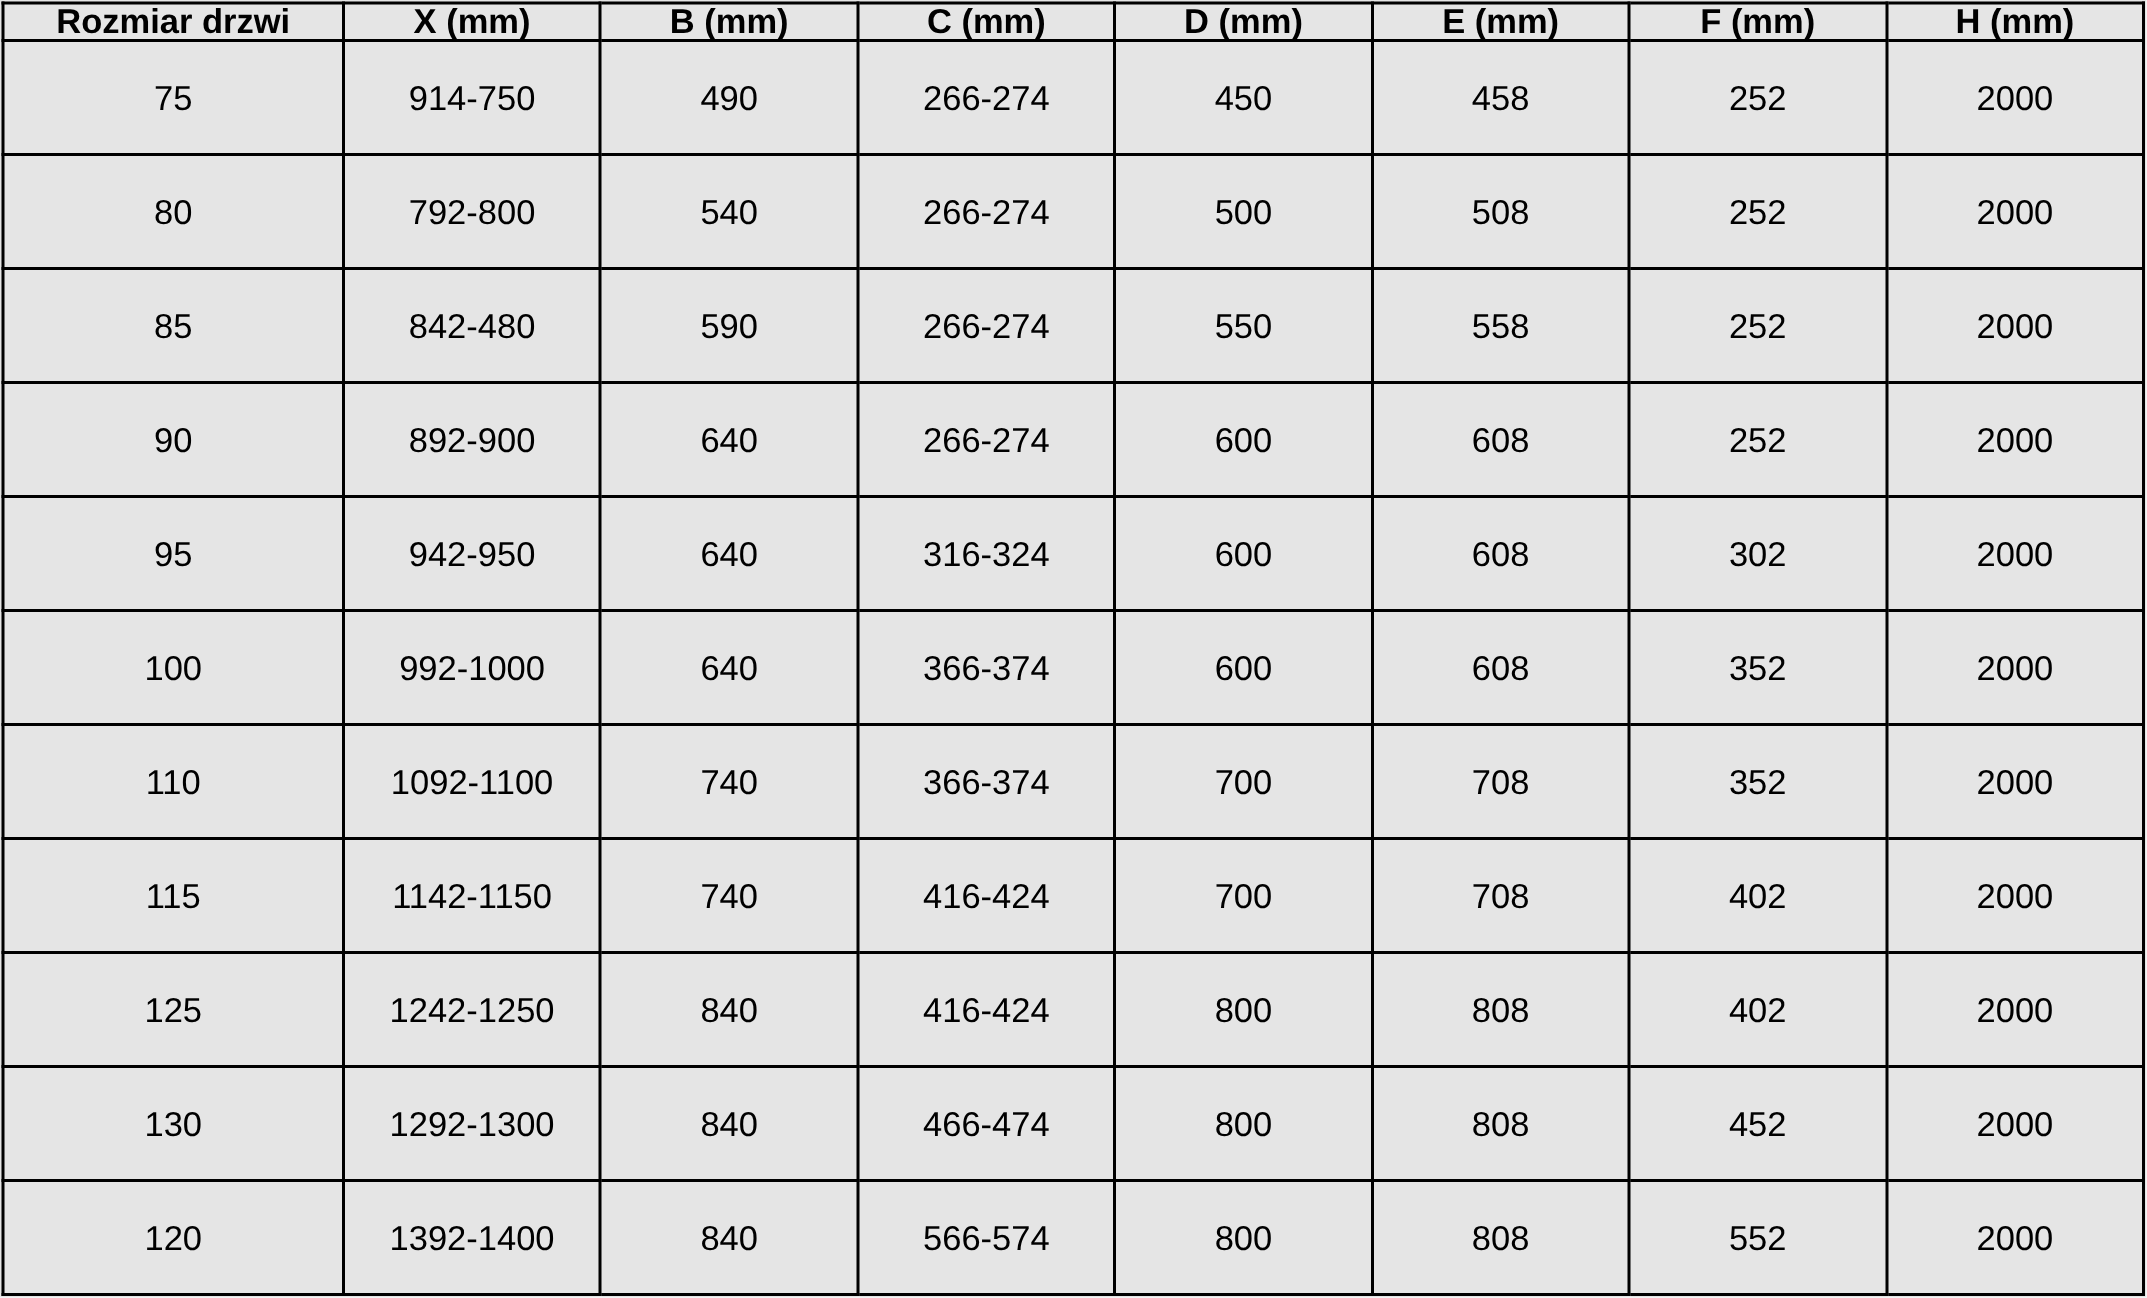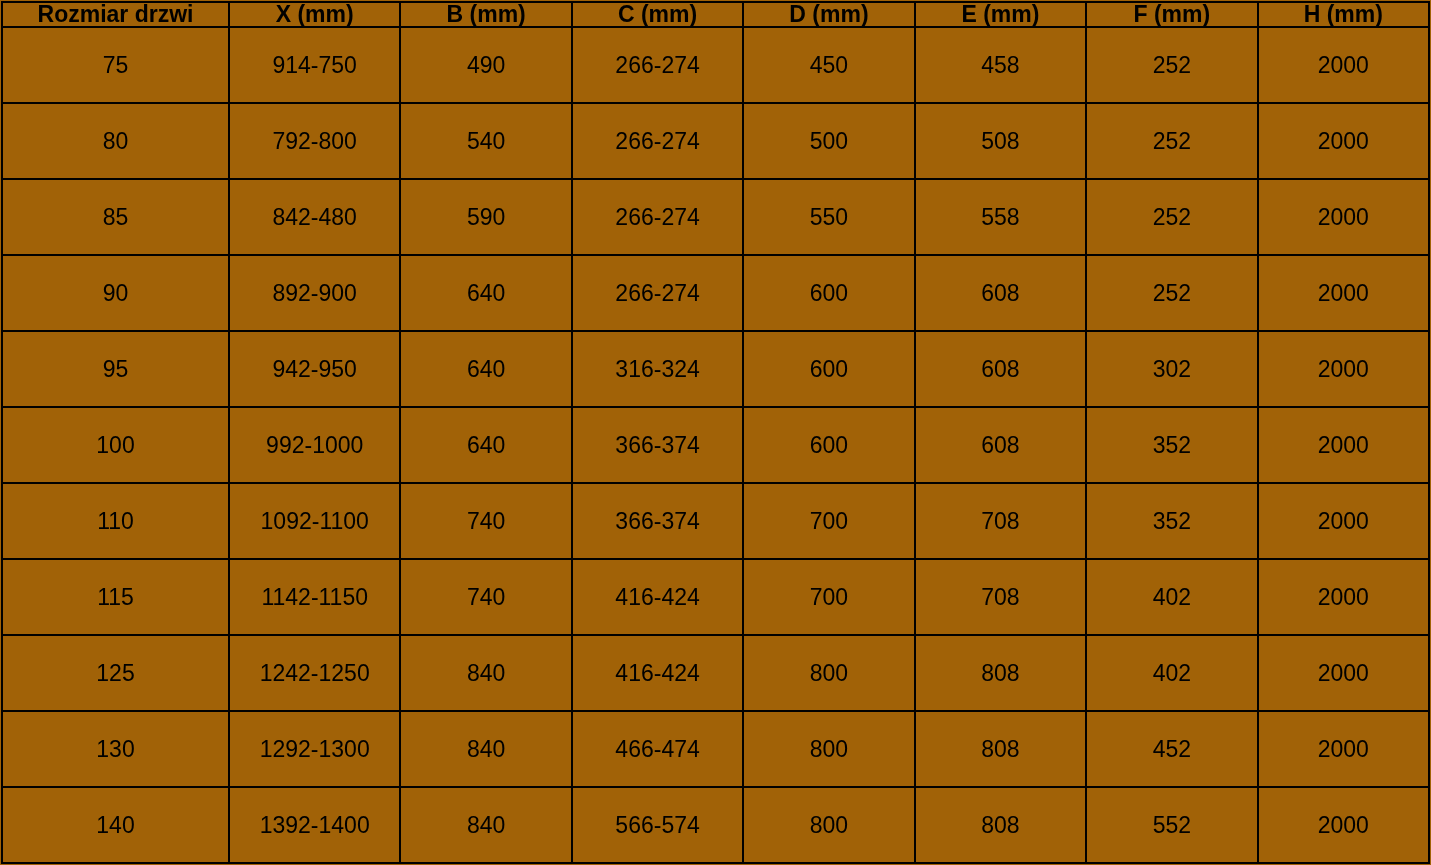--- a/index.html
+++ b/index.html
@@ -4,21 +4,21 @@
 <style>
   html, body {
     margin: 0;
     padding: 0;
     background: #ffffff;
   }
   .table-wrap {
     width: 1431px;
     height: 865px;
     overflow: hidden;
-    background: #a16207;
+    background: #e5e5e5;
   }
   table.size-table {
     width: 1429px;
     height: 863px;
     margin: 1px;
     border-collapse: collapse;
     table-layout: fixed;
     font-family: "Liberation Sans", sans-serif;
     color: #000000;
   }
@@ -160,21 +160,21 @@
           <td>130</td>
           <td>1292-1300</td>
           <td>840</td>
           <td>466-474</td>
           <td>800</td>
           <td>808</td>
           <td>452</td>
           <td>2000</td>
         </tr>
         <tr>
-          <td>140</td>
+          <td>120</td>
           <td>1392-1400</td>
           <td>840</td>
           <td>566-574</td>
           <td>800</td>
           <td>808</td>
           <td>552</td>
           <td>2000</td>
         </tr>
       </tbody>
   </table>

